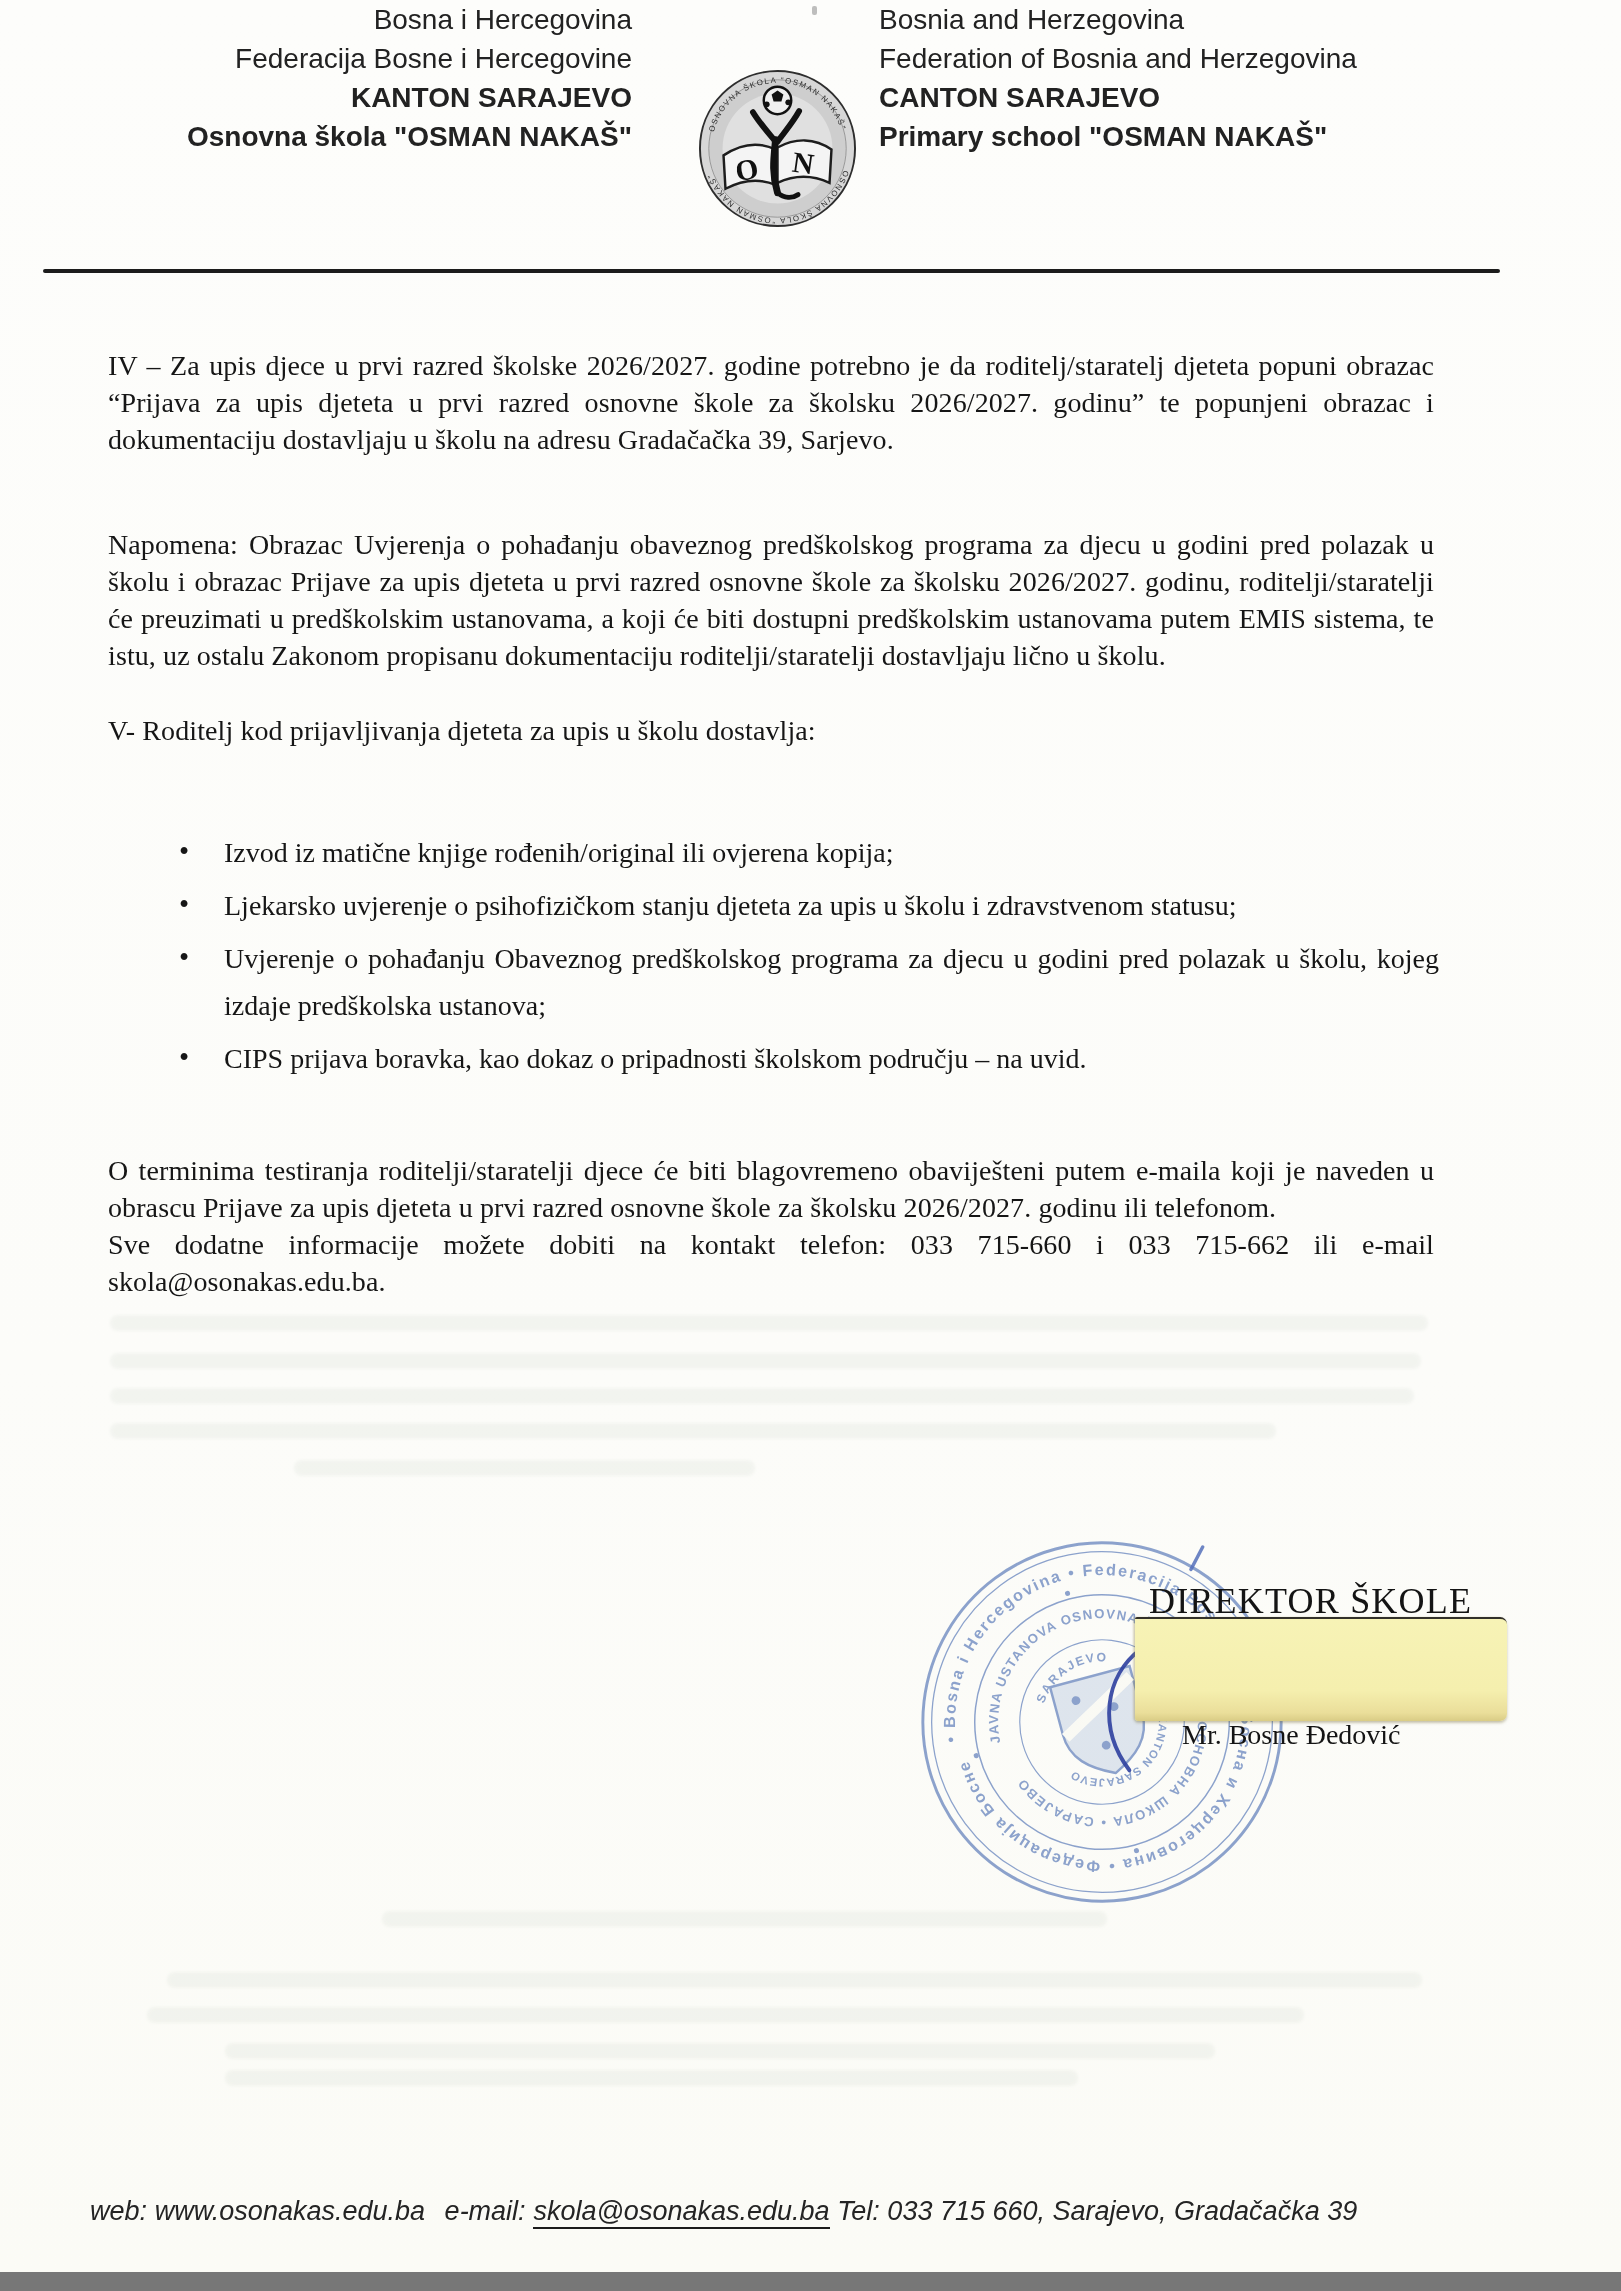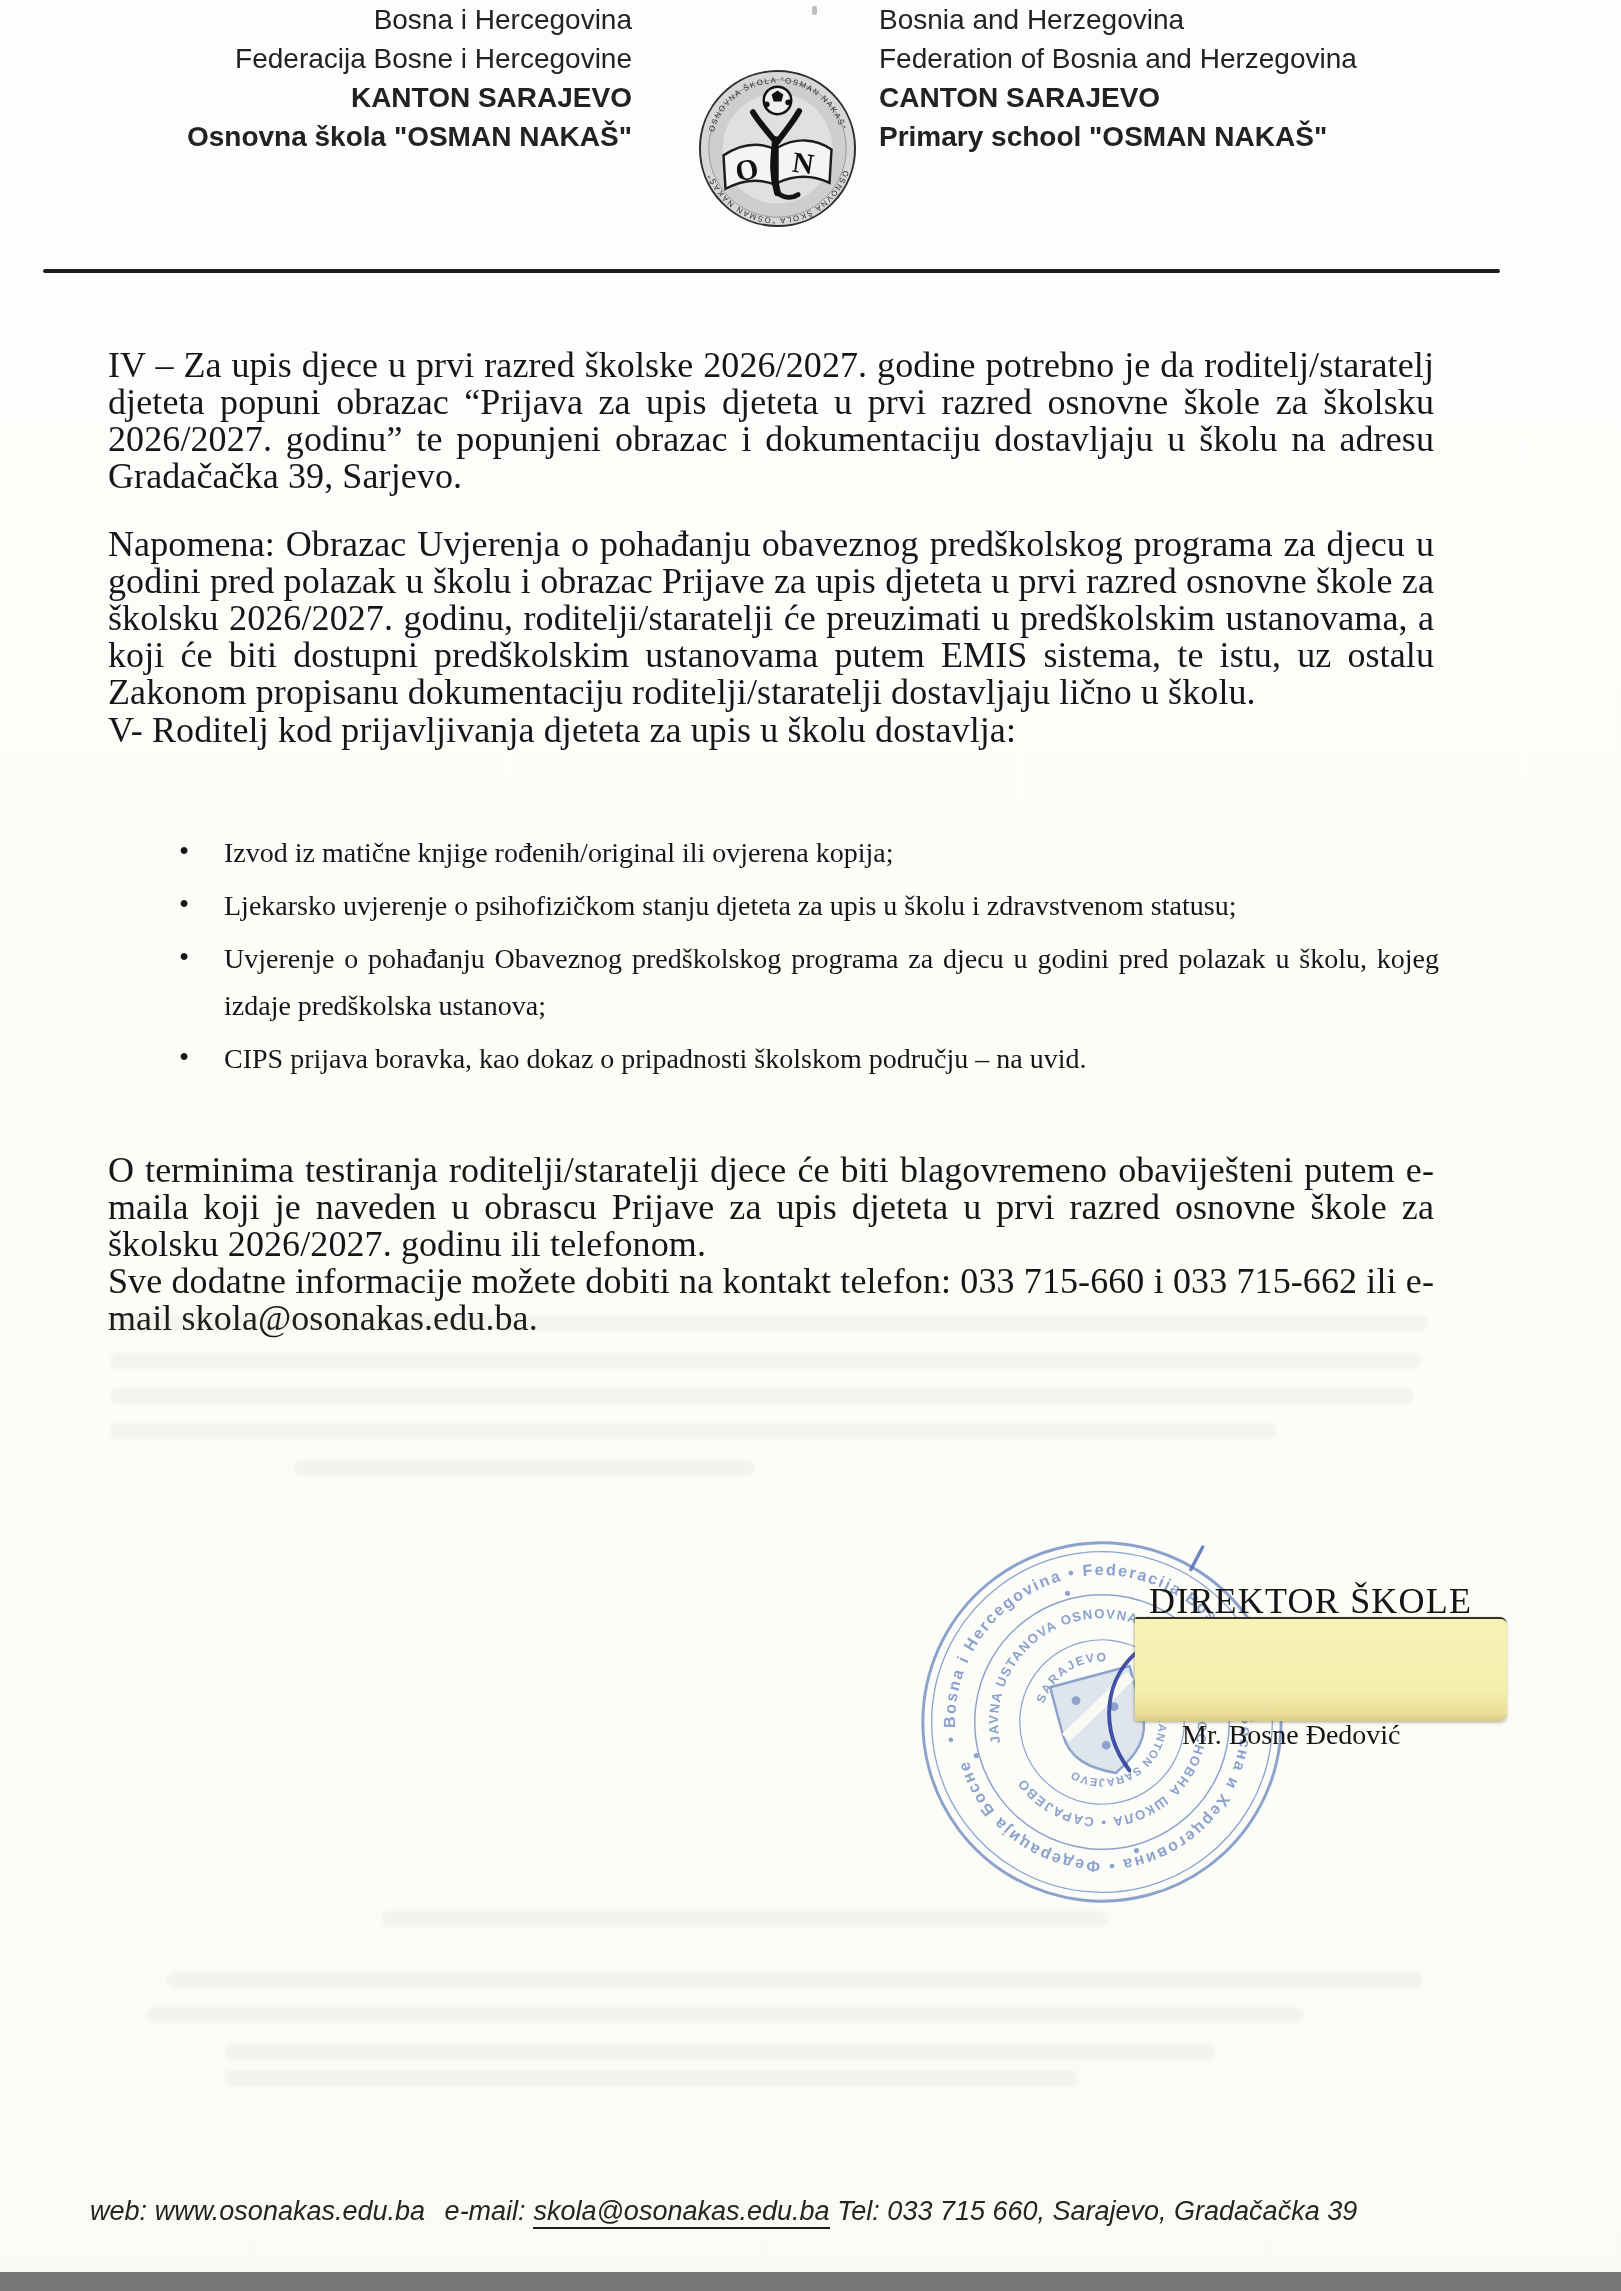--- a/index.html
+++ b/index.html
@@ -15,21 +15,21 @@
 
   
   .hdr-block { font-size:28px; line-height:39px; color:#222; }
   .hdr-left  { left:0; top:74; width:632px; text-align:right; }
   .hdr-right { left:879px; top:74; width:627px; text-align:left; }
   .b { font-weight:700; }
   .rule { left:43px; top:269px; width:1457px; height:3.9px; background:#1c1c1c; border-radius:2px; }
 
   
   .body-text {
-    left:108px; width:1326px; font-size:36px; line-height:37px;
+    left:108px; width:1326px; font-size:28px; line-height:37px;
     text-align:justify; color:#161616; letter-spacing:0.1px;
   }
   .one-line { text-align:left; }
   ul.docs { left:177px; width:1262px; list-style:none; position:absolute;
     font-size:28px; line-height:47px; color:#161616; }
   ul.docs li { position:relative; padding-left:47px; margin-bottom:5.9px; text-align:left; }
   ul.docs li .dot { position:absolute; left:2px; top:-1px; font-size:29px; }
 
   
   .sig-title { left:1149px; top:1580px; font-size:36px; letter-spacing:1.2px; color:#141414; }

